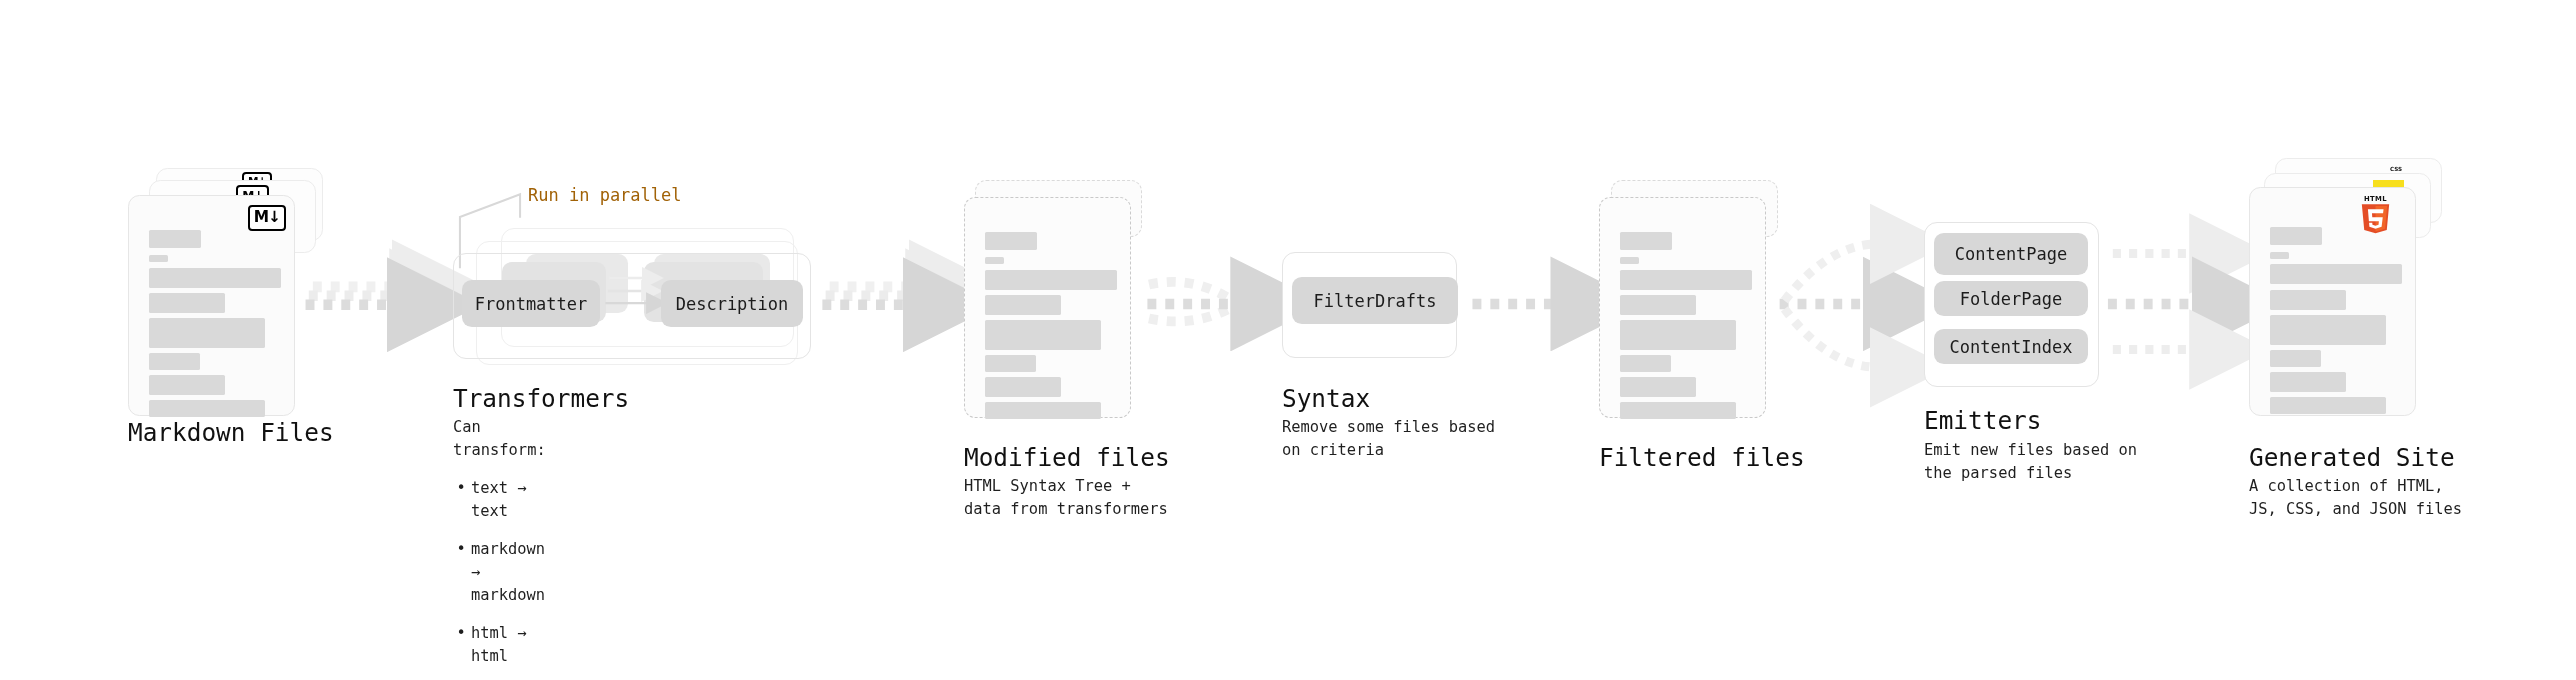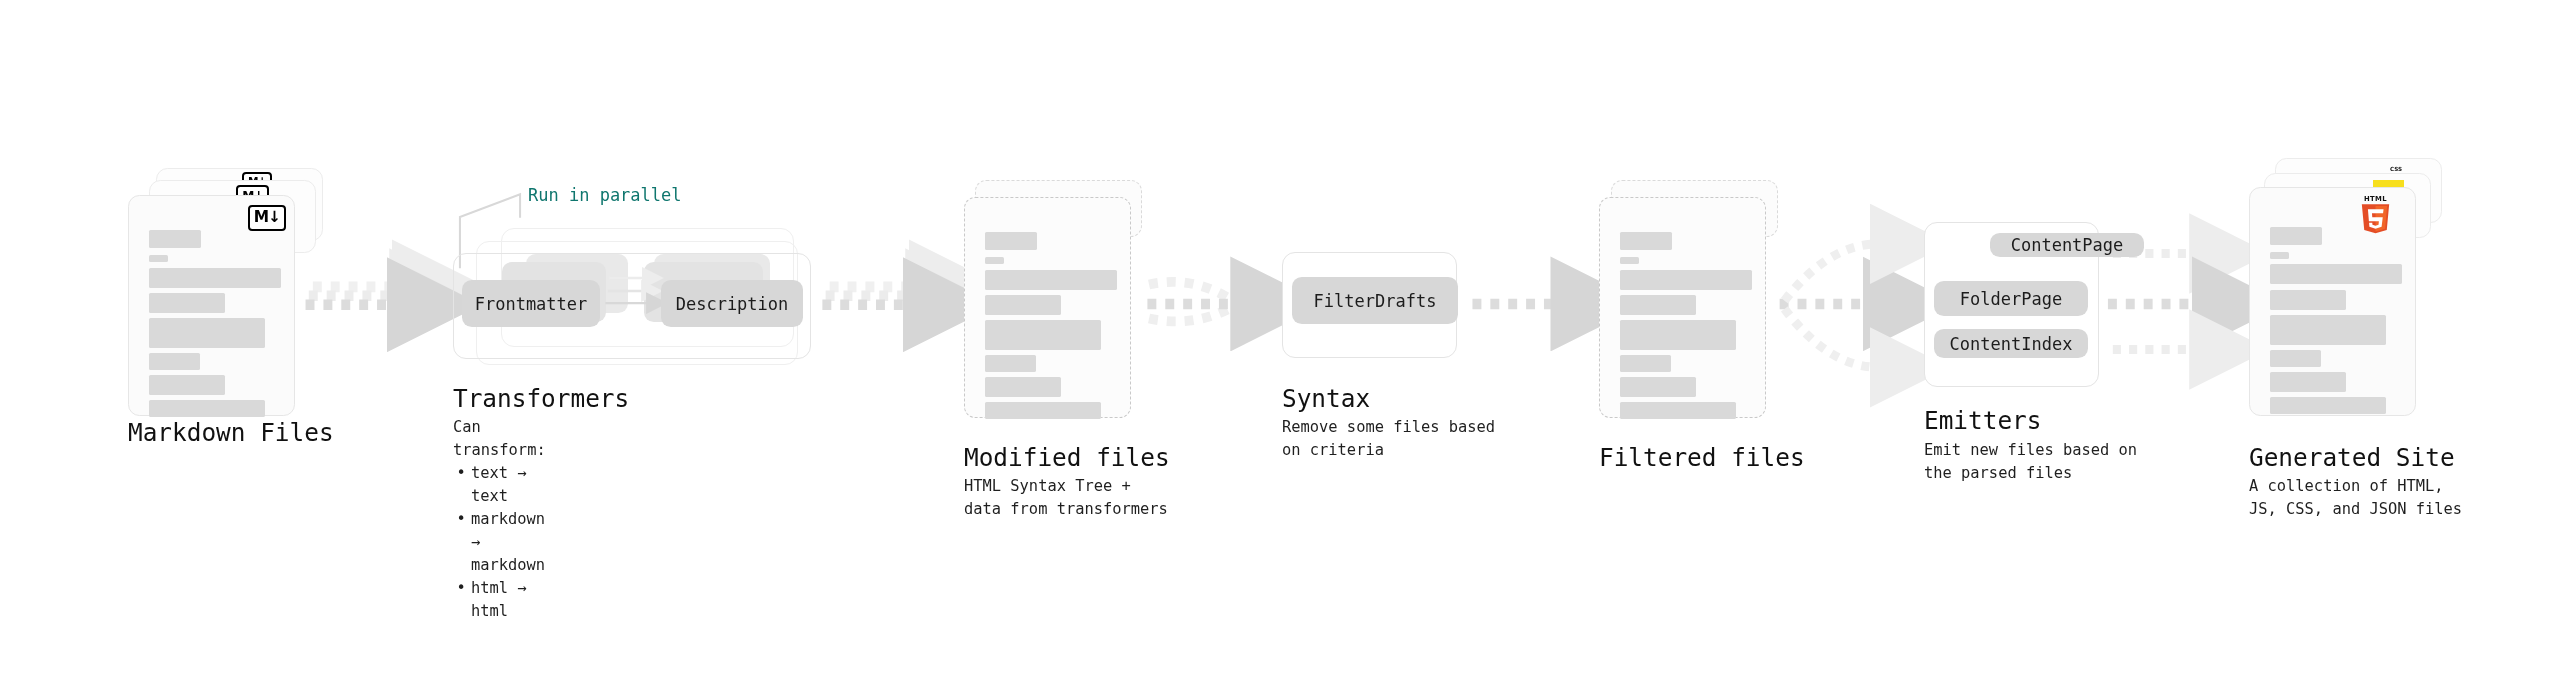--- a/index.html
+++ b/index.html
@@ -121,32 +121,32 @@
     font-family: "DejaVu Sans Mono", "Liberation Mono", monospace;
     font-size: 15.4px;
     line-height: 23px;
     color: #1f1f1f;
     white-space: pre;
   }
   .sub.list { white-space: normal; }
   .sub ul {
     margin: 0; padding: 0 0 0 18px; list-style: none;
   }
-  .sub ul li { position: relative; }
+  .sub ul li { position: relative; margin-top: 15px; }
   .sub ul li:before {
     content: "\2022";
     position: absolute;
     left: -14.6px;
     top: 0;
   }
   .parallel-label {
     position: absolute;
     font-family: "DejaVu Sans Mono", "Liberation Mono", monospace;
     font-size: 17px;
-    color: #0f766e;
+    color: #a16207;
     white-space: nowrap;
   }
 
   svg.overlay {
     position: absolute;
     left: 0; top: 0;
     width: 2576px; height: 681px;
     pointer-events: none;
     overflow: visible;
   }
@@ -308,23 +308,23 @@
       <div class="bar" style="left:20.3px;  top:204px; width:116px; height:17px;"></div>
     </div>
 
     <div class="title" style="left:1599px; top:443px;">Filtered files</div>
   </div>
 
   <div class="node">
 
     <div class="stagebox" style="left:1924px; top:222px; width:175px; height:165px;"></div>
 
-    <div class="chip" style="left:1990px; top:233px; width:154px; height:24px;">ContentPage</div>
+    <div class="chip" style="left:1934px; top:233px; width:154px; height:42px;">ContentPage</div>
     <div class="chip" style="left:1934px; top:281px; width:154px; height:35px;">FolderPage</div>
-    <div class="chip" style="left:1934px; top:329px; width:154px; height:29px;">ContentIndex</div>
+    <div class="chip" style="left:1934px; top:329px; width:154px; height:35px;">ContentIndex</div>
 
     <div class="title" style="left:1924px; top:406px;">Emitters</div>
     <div class="sub" style="left:1924px; top:439px;">Emit new files based on
 the parsed files</div>
   </div>
 
   <div class="node">
 
     <div class="doc ghost1" style="left:2275px; top:158px; width:167px; height:65px;"></div>
     <div class="css3-badge" style="left:2383px; top:164px;">

